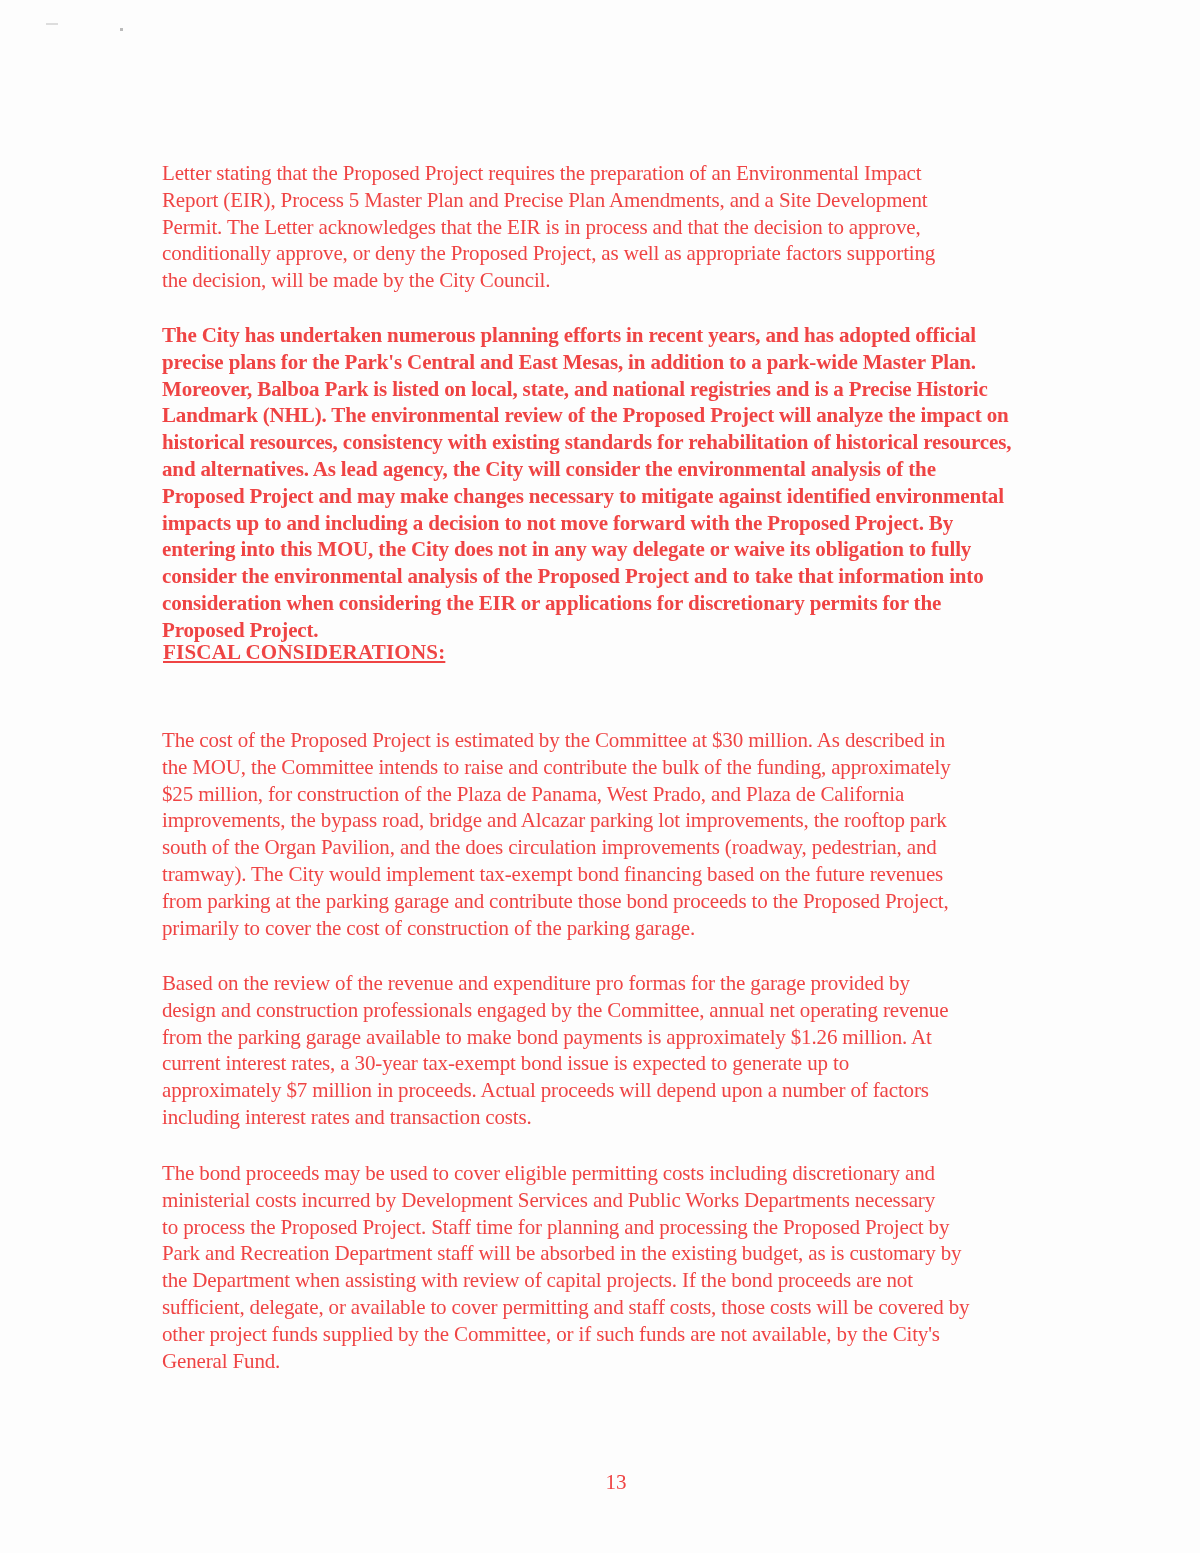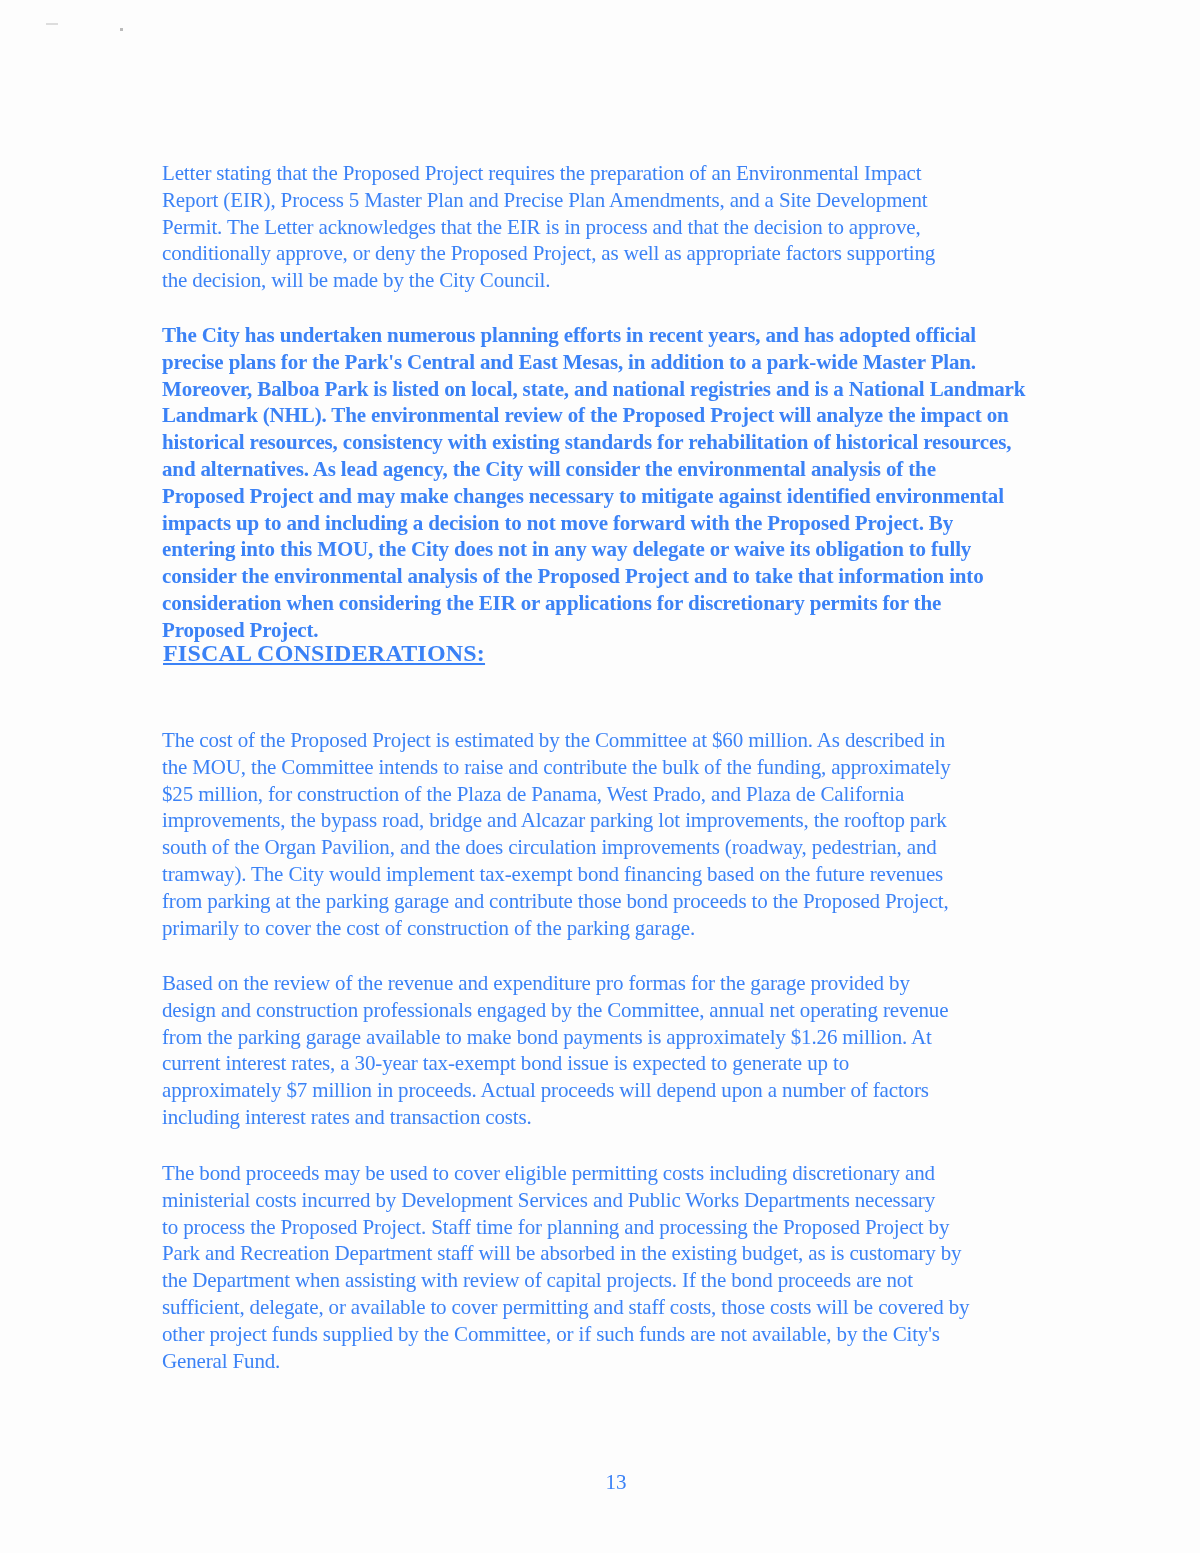--- a/index.html
+++ b/index.html
@@ -1,31 +1,31 @@
 <!DOCTYPE html>
 <html><head>
   <meta charset="utf-8">
   <style>
     html, body { margin: 0; padding: 0; background: #ffffff; }
     body { width: 1200px; height: 1553px; position: relative; overflow: hidden; }
     .page {
       position: absolute; left: 0; top: 0; width: 1200px; height: 1553px;
       background: #fdfdfd;
       font-family: "Liberation Serif", "DejaVu Serif", serif;
-      color: #3b82f6;
+      color: #ef4444;
     }
     .para { position: absolute; left: 162px; width: 910px; }
     .line {
       display: block; white-space: nowrap;
       font-size: 21px; line-height: 26.8px;
       letter-spacing: -0.15px;
     }
     .heading {
       position: absolute; left: 163px; top: 640px;
-      font-size: 24px; font-weight: bold; text-decoration: underline;
+      font-size: 21px; font-weight: bold; text-decoration: underline;
       letter-spacing: 0.2px;
     }
     .page-number {
       position: absolute; left: 0; width: 1232px; top: 1470px;
       text-align: center; font-size: 21px;
     }
     .speck { position: absolute; background: #ddd; }
   </style>
 </head>
 <body>
@@ -38,36 +38,36 @@
     <span class="line">Letter stating that the Proposed Project requires the preparation of an Environmental Impact</span>
     <span class="line">Report (EIR), Process 5 Master Plan and Precise Plan Amendments, and a Site Development</span>
     <span class="line">Permit. The Letter acknowledges that the EIR is in process and that the decision to approve,</span>
     <span class="line">conditionally approve, or deny the Proposed Project, as well as appropriate factors supporting</span>
     <span class="line">the decision, will be made by the City Council.</span>
   </div>
 
   <div class="para" style="top:322px;font-weight:bold;">
     <span class="line"> The City has undertaken numerous planning efforts in recent years, and has adopted official</span>
     <span class="line">precise plans for the Park's Central and East Mesas, in addition to a park-wide Master Plan.</span>
-    <span class="line">Moreover, Balboa Park is listed on local, state, and national registries and is a National Landmark</span>
+    <span class="line">Moreover, Balboa Park is listed on local, state, and national registries and is a Precise Historic</span>
     <span class="line">Landmark (NHL). The environmental review of the Proposed Project will analyze the impact on</span>
     <span class="line">historical resources, consistency with existing standards for rehabilitation of historical resources,</span>
     <span class="line">and alternatives. As lead agency, the City will consider the environmental analysis of the</span>
     <span class="line">Proposed Project and may make changes necessary to mitigate against identified environmental</span>
     <span class="line">impacts up to and including a decision to not move forward with the Proposed Project. By</span>
     <span class="line">entering into this MOU, the City does not in any way delegate or waive its obligation to fully</span>
     <span class="line">consider the environmental analysis of the Proposed Project and to take that information into</span>
     <span class="line">consideration when considering the EIR or applications for discretionary permits for the</span>
     <span class="line">Proposed Project.</span>
   </div>
 
   <div class="heading">FISCAL CONSIDERATIONS:</div>
 
   <div class="para" style="top:727px;">
-    <span class="line">The cost of the Proposed Project is estimated by the Committee at $60 million. As described in</span>
+    <span class="line">The cost of the Proposed Project is estimated by the Committee at $30 million. As described in</span>
     <span class="line">the MOU, the Committee intends to raise and contribute the bulk of the funding, approximately</span>
     <span class="line">$25 million, for construction of the Plaza de Panama, West Prado, and Plaza de California</span>
     <span class="line">improvements, the bypass road, bridge and Alcazar parking lot improvements, the rooftop park</span>
     <span class="line">south of the Organ Pavilion, and the does circulation improvements (roadway, pedestrian, and</span>
     <span class="line">tramway). The City would implement tax-exempt bond financing based on the future revenues</span>
     <span class="line">from parking at the parking garage and contribute those bond proceeds to the Proposed Project,</span>
     <span class="line">primarily to cover the cost of construction of the parking garage.</span>
   </div>
 
   <div class="para" style="top:970px;">

